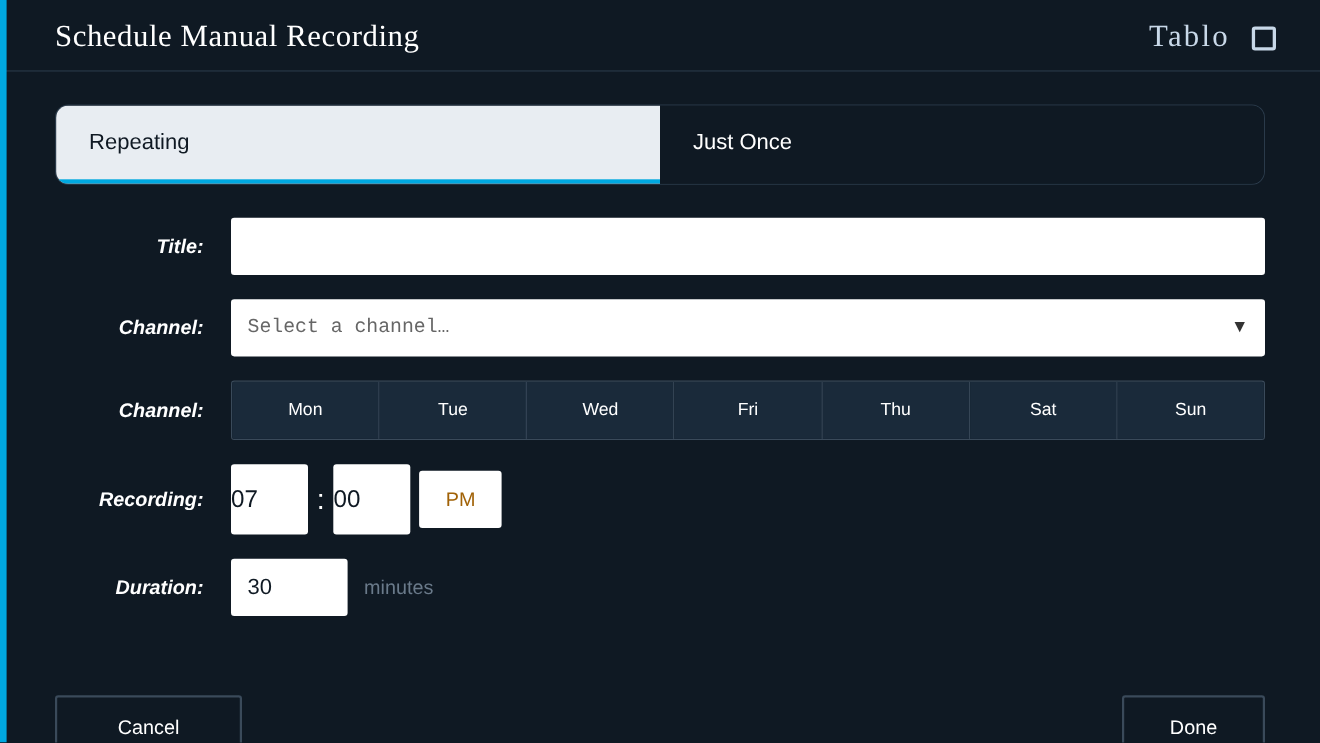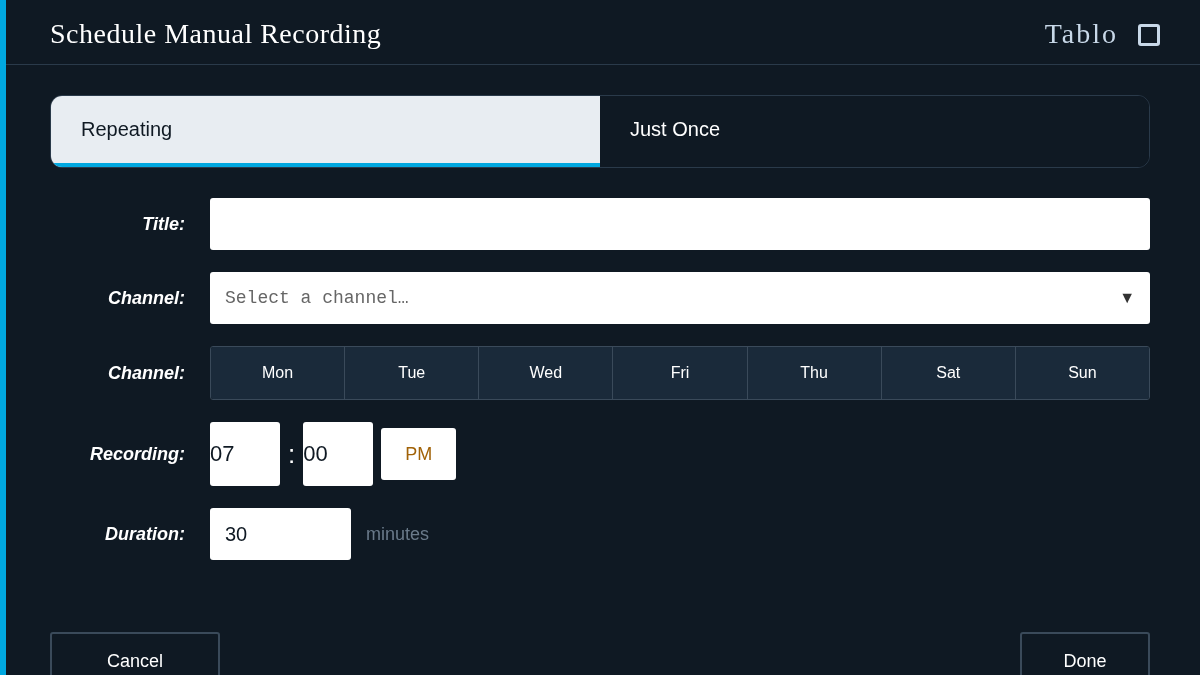--- a/index.html
+++ b/index.html
@@ -229,21 +229,21 @@
     }
 
     
     .duration-container {
       display: flex;
       align-items: center;
       gap: 15px;
     }
 
     .duration-input {
-      width: 141px;
+      width: 106px;
       height: 52px;
       background-color: #ffffff;
       border: none;
       border-radius: 3px;
       padding: 0 15px;
       font-size: 20px;
       color: #0f1923;
       outline: none;
     }
 

